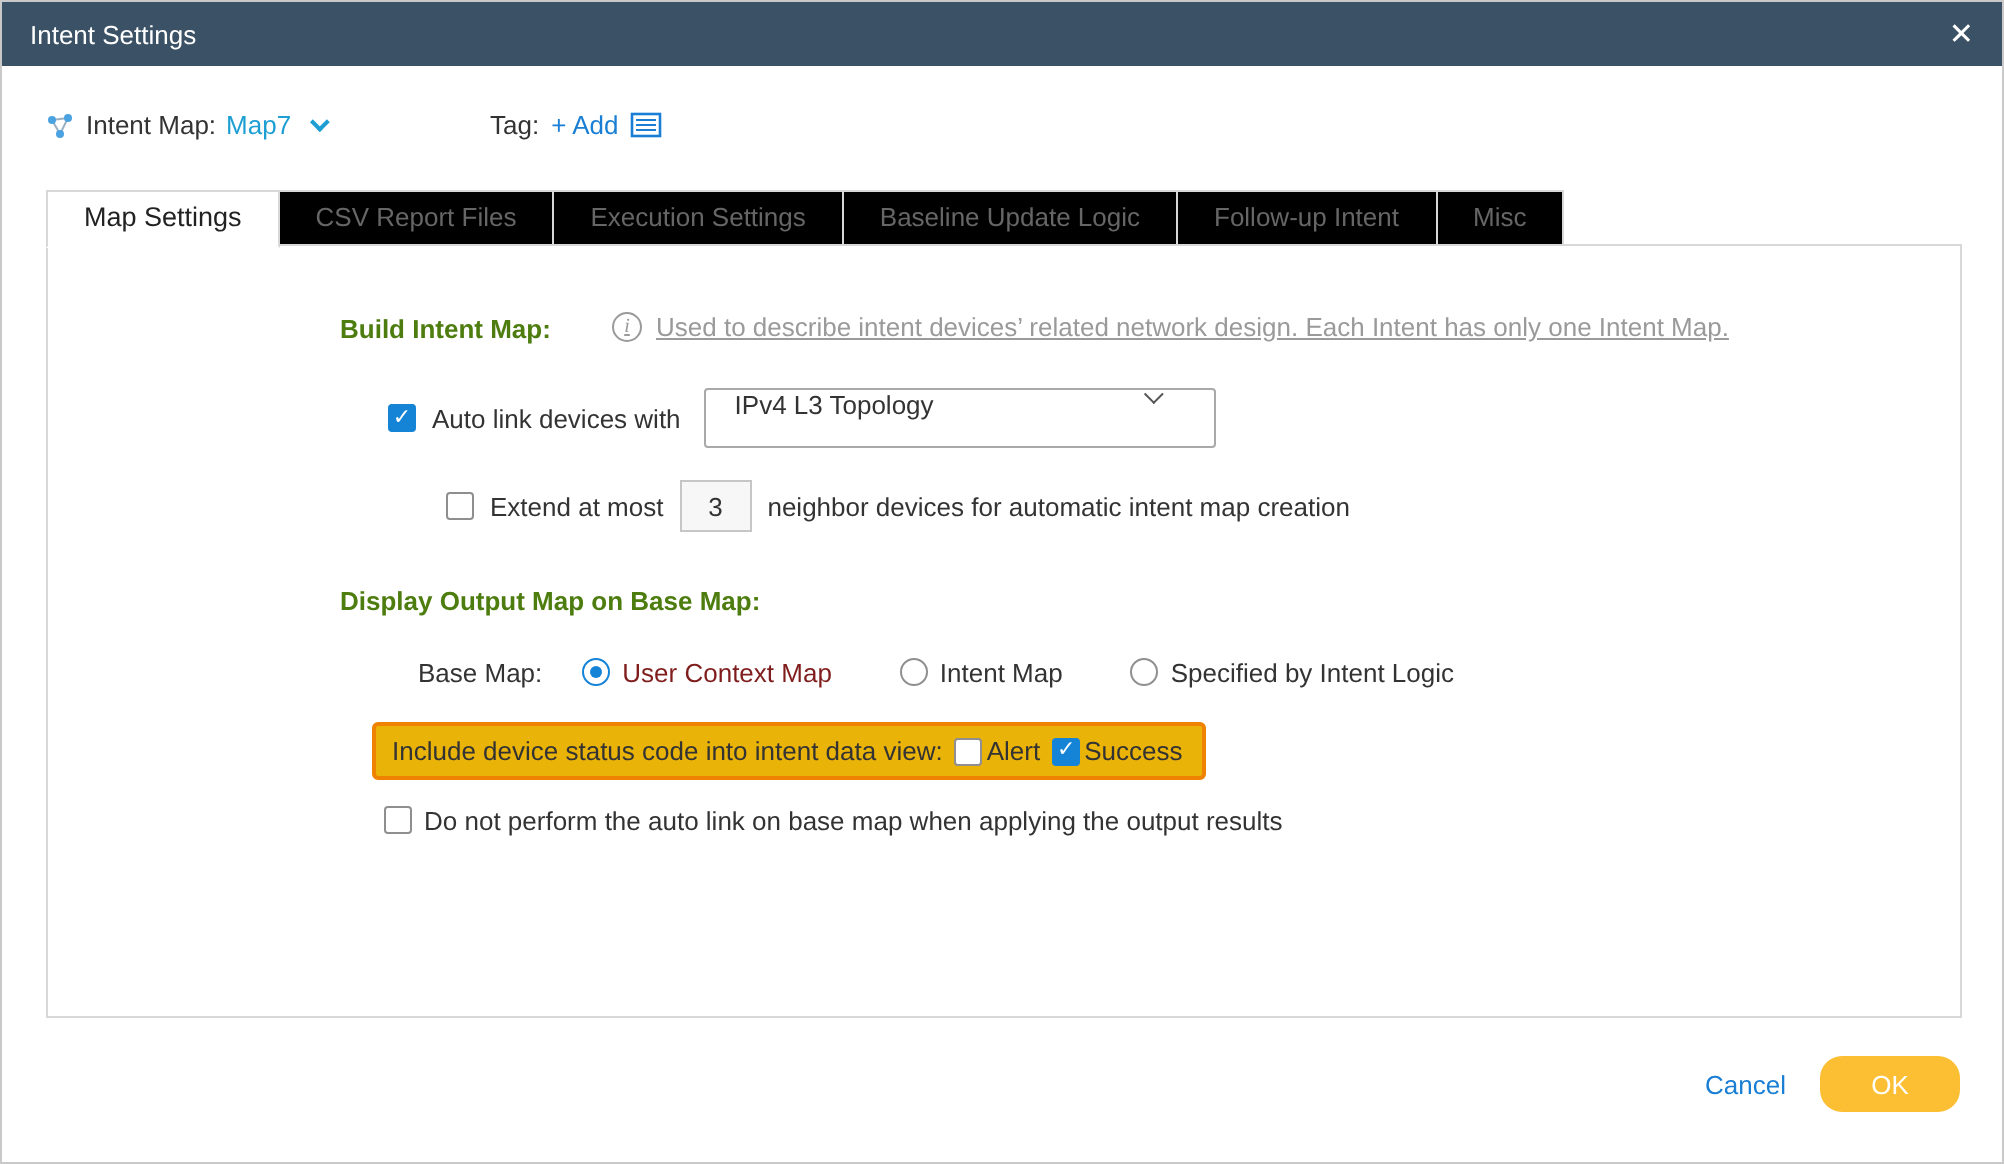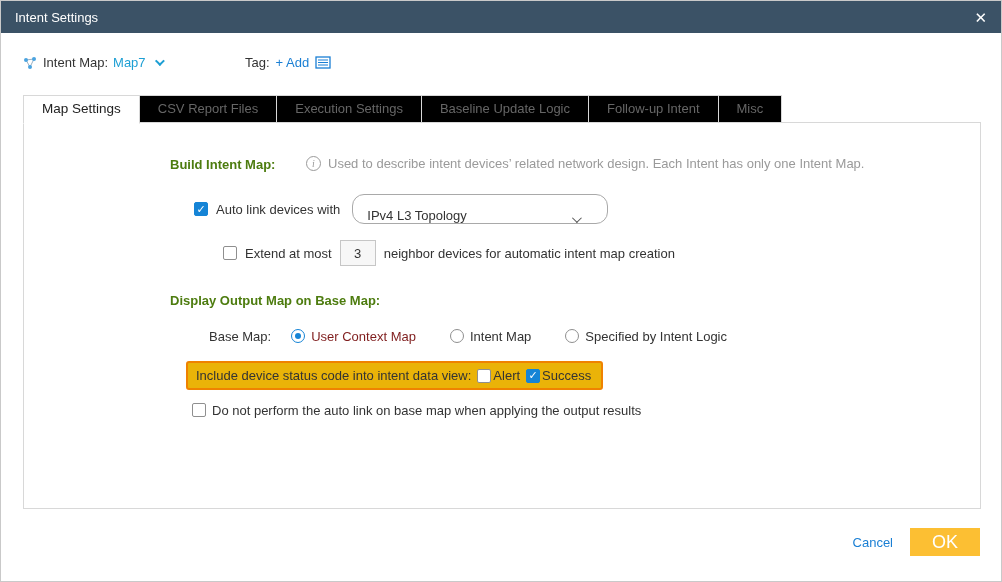--- a/index.html
+++ b/index.html
@@ -49,21 +49,21 @@
 
   
   .panel {
     position:absolute; top:121px; left:22px; width:958px; height:387px;
     border:1px solid #d8d8d8; background:#fff; z-index:1;
   }
   .section-heading { position:absolute; font-weight:bold; color:#4d7c0f; }
   .heading-build { left:146px; top:34px; }
   .heading-display { left:146px; top:170px; }
 
-  .info-wrap { position:absolute; left:282px; top:33px; display:flex; align-items:center; gap:7px; color:#9a9a9a; }
+  .info-wrap { position:absolute; left:282px; top:33px; display:flex; align-items:center; gap:7px; color:#9a9a9a;text-decoration:underline; }
   .info-icon {
     width:15px; height:15px; border:1px solid #9a9a9a; border-radius:50%;
     display:inline-flex; align-items:center; justify-content:center;
     font-size:10px; color:#9a9a9a; flex:0 0 auto; font-style:italic; font-family:"Liberation Serif", serif;
   }
   .info-icon::before { content:"i"; }
 
   .row { position:absolute; display:flex; align-items:center; }
   .row-autolink { left:170px; top:71px; height:30px; gap:8px; }
   .row-extend   { left:199px; top:117px; height:26px; gap:8px; }
@@ -84,22 +84,22 @@
     width:14px; height:14px; border:1px solid #8f8f8f; border-radius:50%;
     background:#fff; display:inline-flex; align-items:center; justify-content:center;
     cursor:pointer; flex:0 0 auto;
   }
   .radio.selected { border-color:#1584d6; }
   .radio.selected::after { content:""; width:6px; height:6px; border-radius:50%; background:#1584d6; }
   .radio-item { display:flex; align-items:center; gap:6px; margin-right:26px; }
 
   
   .select {
-    width:256px; height:30px; border:1px solid #a9a9a9; border-radius:12px;
-    display:flex; align-items:flex-end; padding:0 28px 0 14px; cursor:pointer;
+    width:256px; height:30px; border:1px solid #a9a9a9; border-radius:2px;
+    display:flex; align-items:flex-start; padding:0 28px 0 14px; cursor:pointer;
     background:#fff; margin-left:4px;
   }
   .select-text { flex:1; color:#333; }
   .select-chev { width:7px; height:7px; border-right:1.6px solid #555; border-bottom:1.6px solid #555;
                  transform:rotate(45deg) translateY(-2px); }
 
   
   .num-input {
     width:36px; height:26px; border:1px solid #c6c6c6; background:#f7f7f7;
     text-align:center; font-size:13px; color:#333; font-family:"Liberation Sans", sans-serif;
@@ -111,22 +111,22 @@
     display:inline-flex; align-items:center; gap:0;
     border:2px solid #ef8200; border-radius:3px;
     padding:5px 10px 5px 8px; background:#eab308;
   }
   .status-box .cb { margin-left:6px; margin-right:2px; }
 
   
   .footer-cancel { position:absolute; top:534px; right:108px; color:#1a7fd4; cursor:pointer; }
   .ok-button {
     position:absolute; top:527px; right:21px; width:70px; height:28px;
-    background:#fcbf33; border:none; border-radius:0;
-    color:#fff; font-size:18px; cursor:pointer; font-family:"Liberation Sans", sans-serif;
+    background:#fcbf33; border:none; border-radius:11px;
+    color:#fff; font-size:13px; cursor:pointer; font-family:"Liberation Sans", sans-serif;
   }
 
   .lbl { white-space:nowrap; }
 </style>
 </head>
 <body>
 
 <div class="dlg-header">
   <span class="dlg-title">Intent Settings</span>
   <span class="dlg-close">✕</span>

